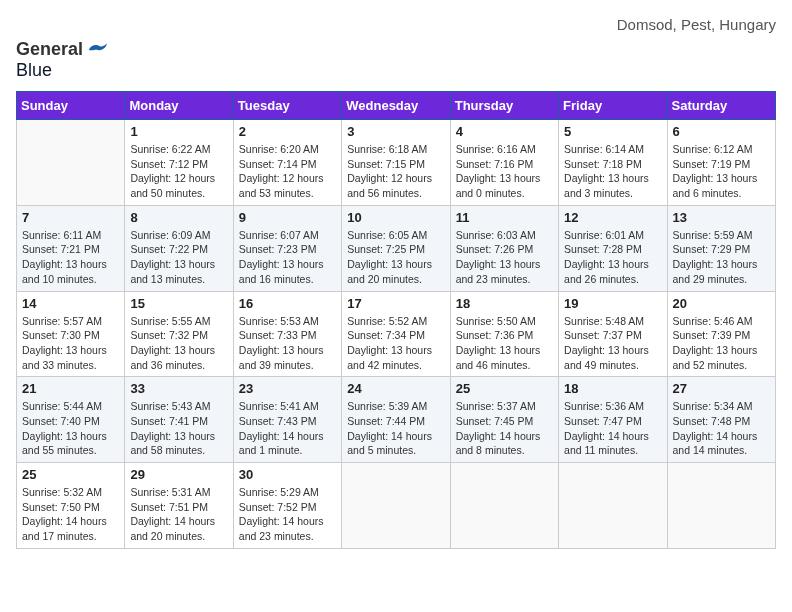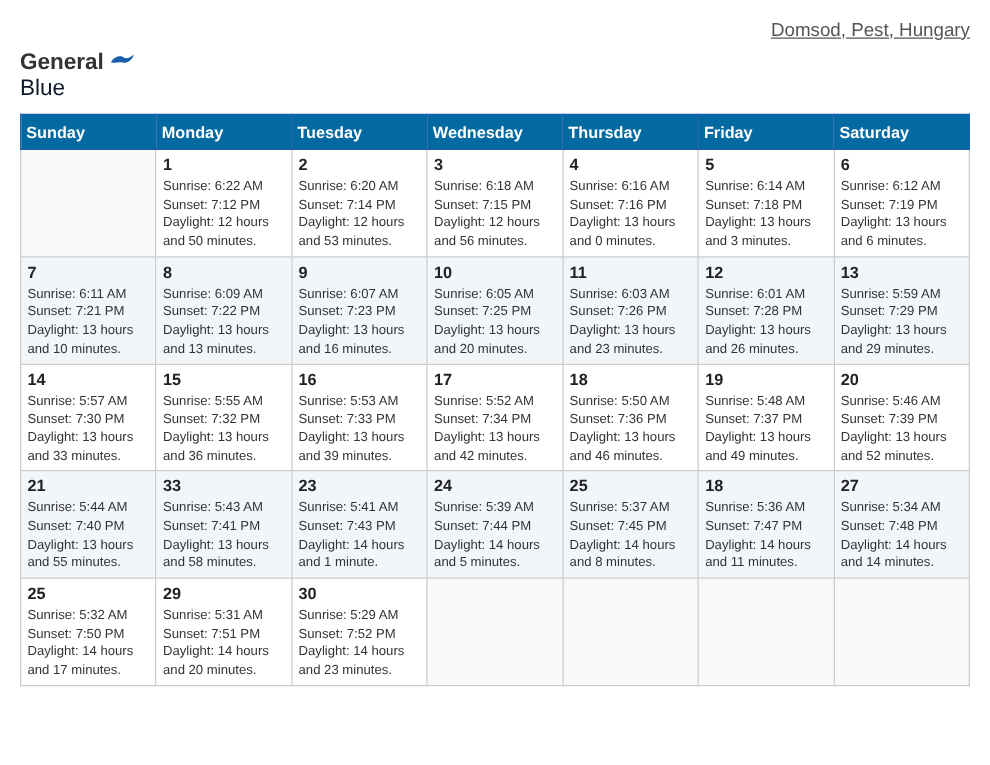--- a/index.html
+++ b/index.html
@@ -47,29 +47,28 @@
     }
     .month-title {
       font-size: 36px;
       font-weight: bold;
       color: #222;
       line-height: 1.1;
     }
     .location {
       font-size: 15px;
       color: #555;
-      text-decoration: underline;
     }
     .calendar {
       width: 100%;
       border-collapse: collapse;
       font-size: 11px;
     }
     .calendar th {
-      background-color: #0369a1;
+      background-color: #6d28d9;
       color: #fff;
       padding: 6px 4px;
       text-align: left;
       font-size: 13px;
       font-weight: bold;
       border: 1px solid #1a5fa8;
     }
     .calendar td {
       border: 1px solid #ccc;
       vertical-align: top;

